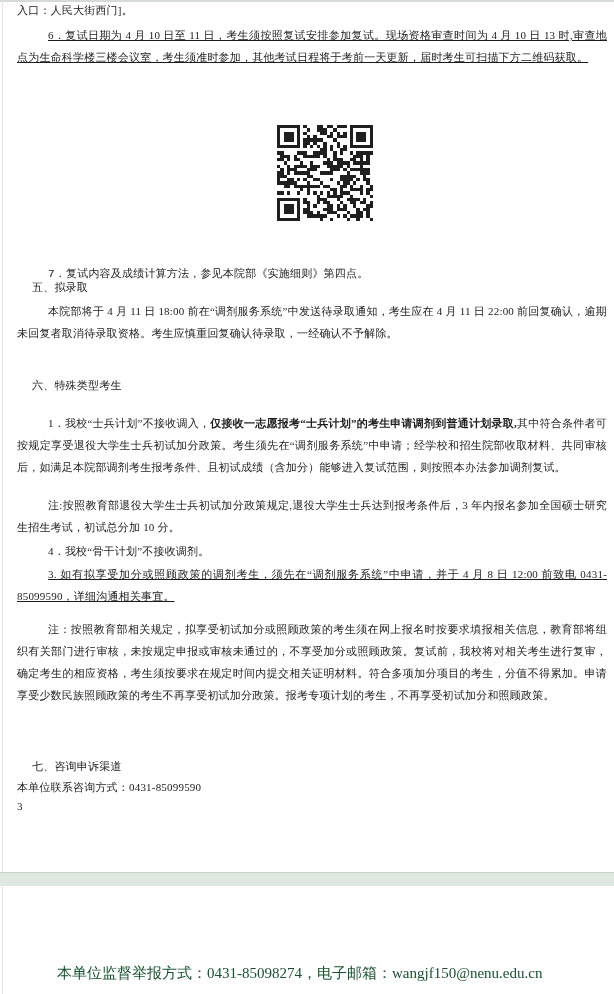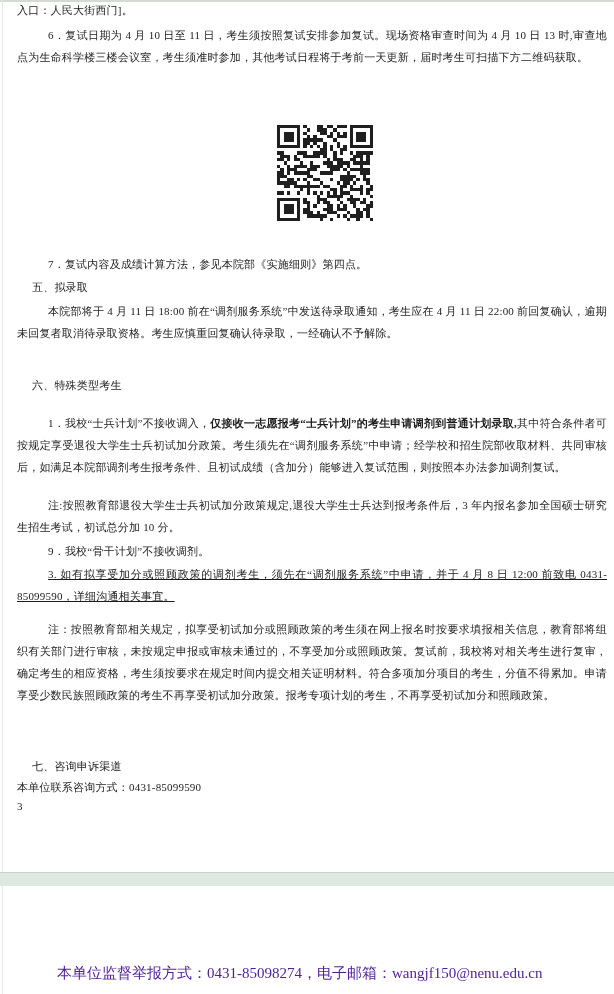--- a/index.html
+++ b/index.html
@@ -13,37 +13,37 @@
   .content{position:absolute;left:17px;top:0;width:590px;}
   .content p,.content h2{
     position:absolute;left:0;width:590px;margin:0;
     font-size:11px;line-height:22px;font-weight:normal;
     text-align:justify;letter-spacing:0.2px;
   }
   .indent2{text-indent:31px;}
   .head{font-weight:bold;text-indent:15px;text-align:left;}
   b{font-weight:bold;}
   .p-entrance{top:-1px;}
-  .p-item6{top:24px;line-height:25px;}
+  .p-item6{top:24px;line-height:25px;text-decoration:underline;}
   .qr-wrap{position:absolute;left:277px;top:125px;width:96px;height:96px;}
   .qr-wrap svg{width:96px;height:96px;display:block;shape-rendering:crispEdges;}
-  .p-item7{top:253px;}
+  .p-item7{top:263px;font-family:Liberation Mono, monospace;}
   .h-sec5{top:276px;}
   .p-sec5{top:300px;}
   .h-sec6{top:374px;}
   .p-item1{top:412px;}
   .p-note1{top:494px;}
   .p-item2{top:540px;}
   .p-item3{top:563px;text-decoration:underline;}
   .p-note2{top:618px;}
   .h-sec7{top:755px;font-family:Liberation Serif, serif;}
   .p-contact{top:776px;}
   .page-num{top:795px;text-align:center;text-indent:0;font-size:13px;line-height:16px;}
   .footer-band{position:absolute;left:0;top:872px;width:614px;height:13px;background:#dde9e0;border-top:1px solid #c7d5c9;}
-  .footer-line{position:absolute;left:57px;top:962px;width:540px;margin:0;font-size:15px;line-height:22px;color:#4c1d95;}
+  .footer-line{position:absolute;left:57px;top:962px;width:540px;margin:0;font-size:15px;line-height:22px;color:#14532d;}
 </style>
 </head>
 <body>
 
 <div class="edge-top"></div>
 <div class="edge-left"></div>
 
 <div class="content">
   <p class="p-entrance">入口：人民大街西门]。</p>
   <p class="p-item6 indent2">6．复试日期为 4 月 10 日至 11 日，考生须按照复试安排参加复试。现场资格审查时间为 4 月 10 日 13 时,审查地点为生命科学楼三楼会议室，考生须准时参加，其他考试日程将于考前一天更新，届时考生可扫描下方二维码获取。</p>
@@ -51,21 +51,21 @@
   <p class="p-item7 indent2">7．复试内容及成绩计算方法，参见本院部《实施细则》第四点。</p>
 
   <h2 class="h-sec5 head">五、拟录取</h2>
   <p class="p-sec5 indent2">本院部将于 4 月 11 日 18:00 前在“调剂服务系统”中发送待录取通知，考生应在 4 月 11 日 22:00 前回复确认，逾期未回复者取消待录取资格。考生应慎重回复确认待录取，一经确认不予解除。</p>
 
   <h2 class="h-sec6 head">六、特殊类型考生</h2>
 
   <p class="p-item1 indent2"><span>1．我校“士兵计划”不接收调入，</span><b>仅接收一志愿报考“士兵计划”的考生申请调剂到普通计划录取,</b><span>其中符合条件者可按规定享受退役大学生士兵初试加分政策。考生须先在“调剂服务系统”中申请；经学校和招生院部收取材料、共同审核后，如满足本院部调剂考生报考条件、且初试成绩（含加分）能够进入复试范围，则按照本办法参加调剂复试。</span></p>
 
   <p class="p-note1 indent2">注:按照教育部退役大学生士兵初试加分政策规定,退役大学生士兵达到报考条件后，3 年内报名参加全国硕士研究生招生考试，初试总分加 10 分。</p>
-  <p class="p-item2 indent2">9．我校“骨干计划”不接收调剂。</p>
+  <p class="p-item2 indent2">4．我校“骨干计划”不接收调剂。</p>
   <p class="p-item3 indent2">3. 如有拟享受加分或照顾政策的调剂考生，须先在“调剂服务系统”中申请，并于 4 月 8 日 12:00 前致电 0431-85099590，详细沟通相关事宜。</p>
   <p class="p-note2 indent2">注：按照教育部相关规定，拟享受初试加分或照顾政策的考生须在网上报名时按要求填报相关信息，教育部将组织有关部门进行审核，未按规定申报或审核未通过的，不享受加分或照顾政策。复试前，我校将对相关考生进行复审，确定考生的相应资格，考生须按要求在规定时间内提交相关证明材料。符合多项加分项目的考生，分值不得累加。申请享受少数民族照顾政策的考生不再享受初试加分政策。报考专项计划的考生，不再享受初试加分和照顾政策。</p>
 
   <h2 class="h-sec7 head">七、咨询申诉渠道</h2>
   <p class="p-contact">本单位联系咨询方式：0431-85099590</p>
 
   <p class="page-num">3</p>
 </div>
 
 <div class="qr-wrap" id="qr">

